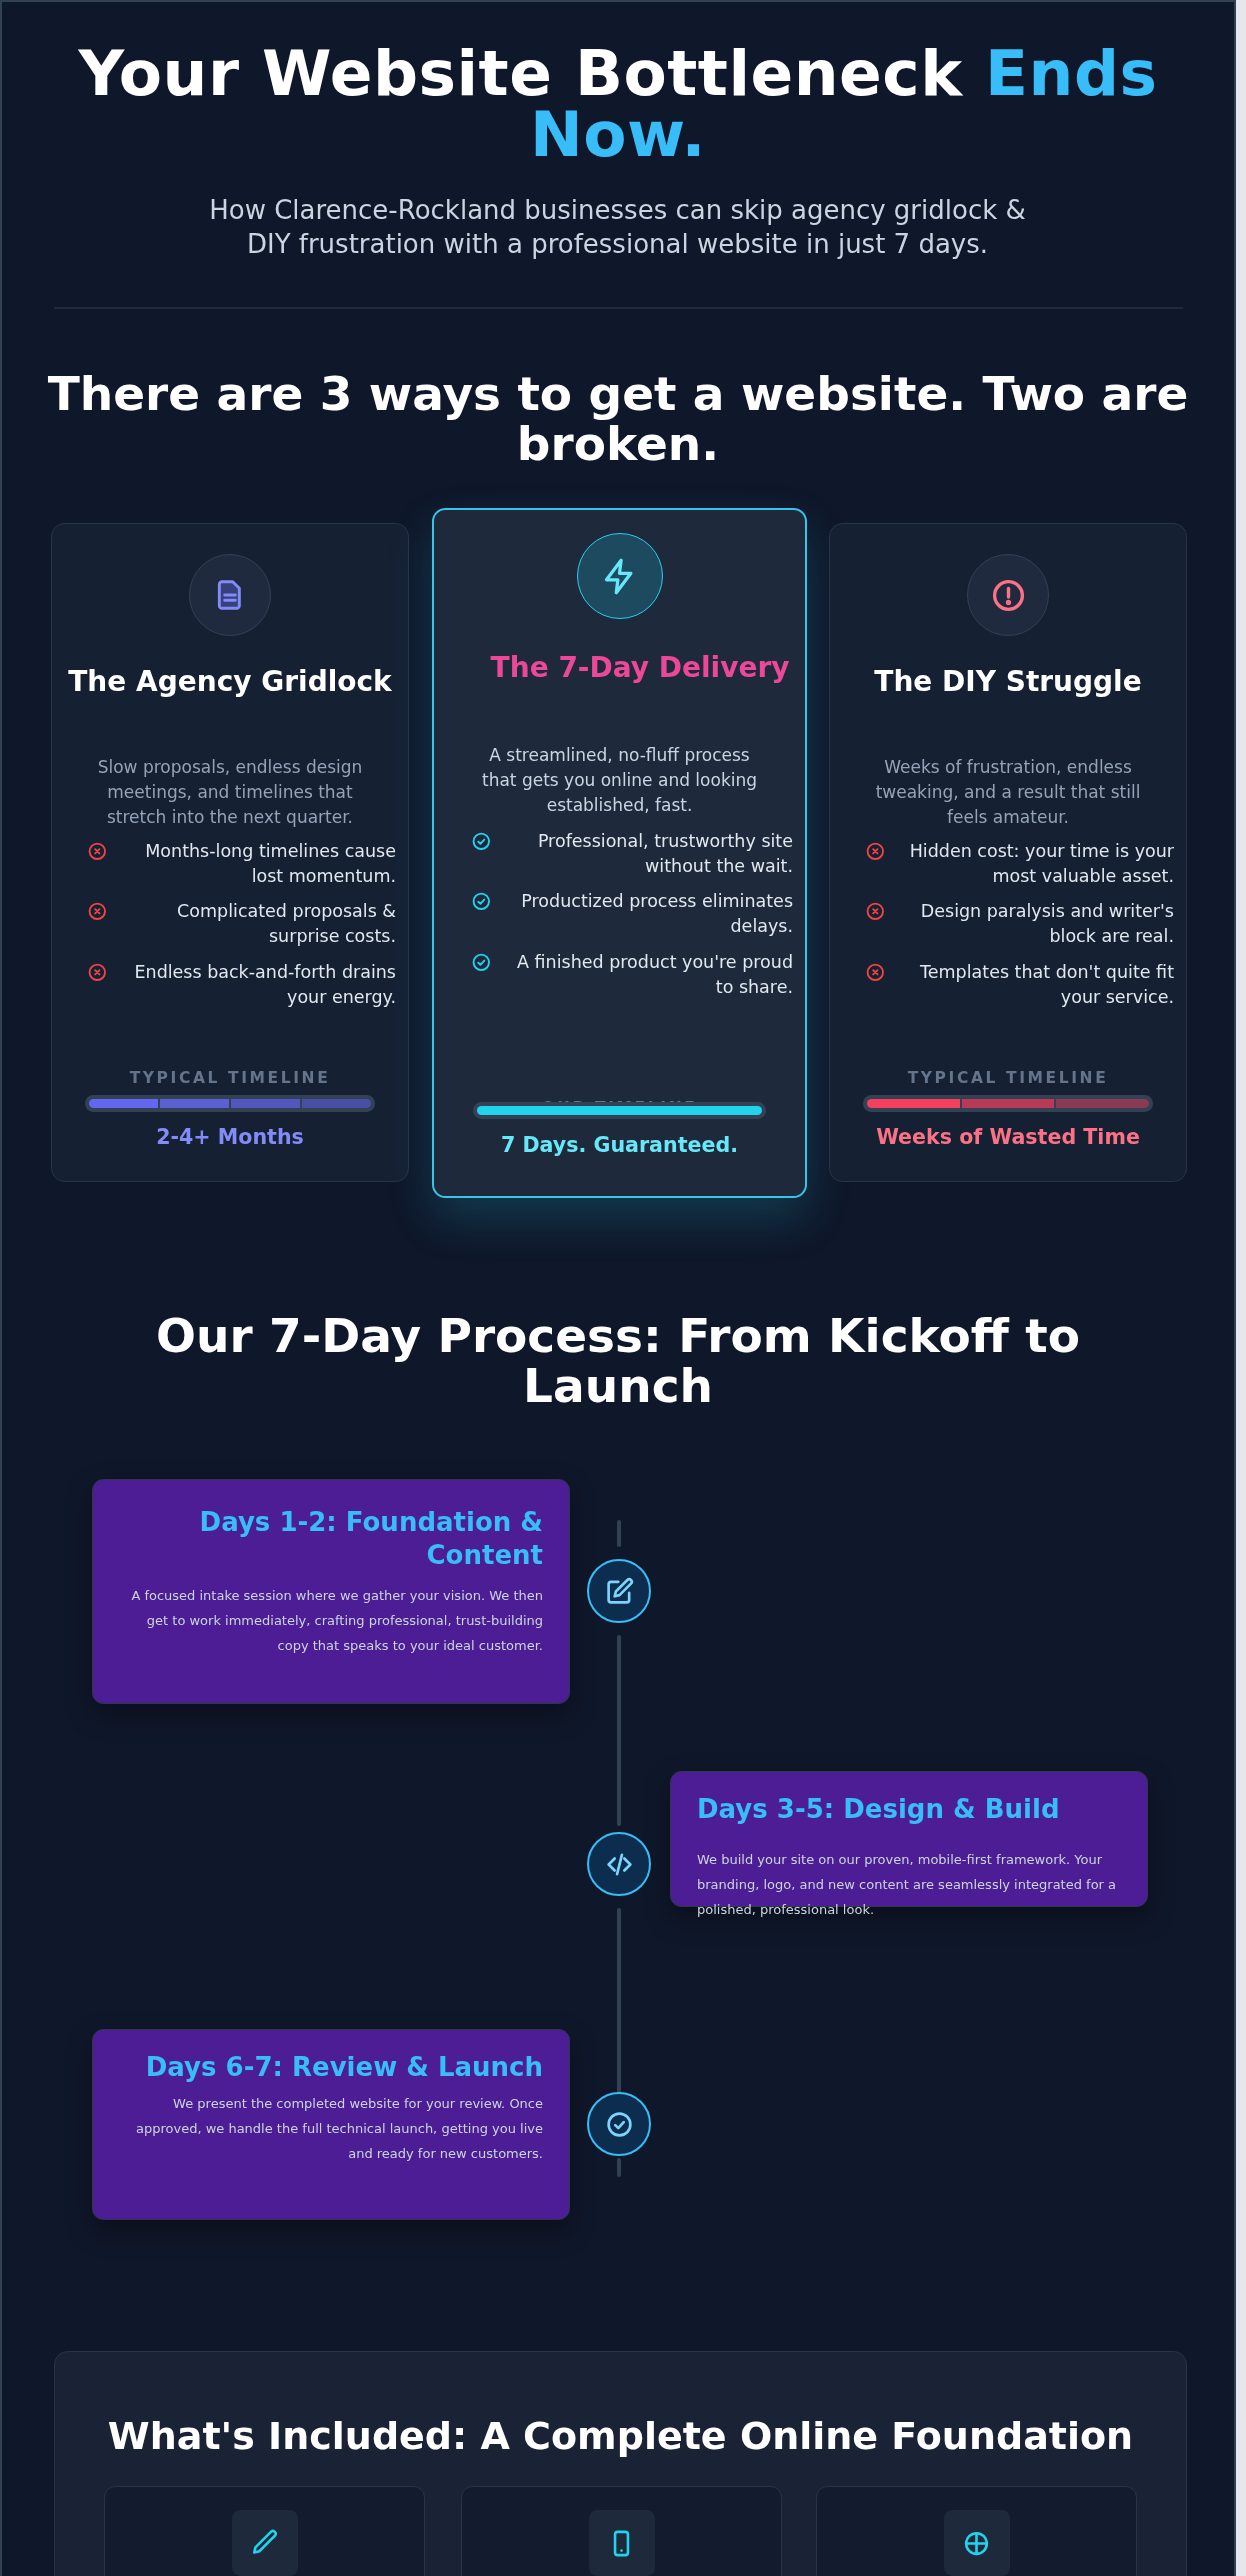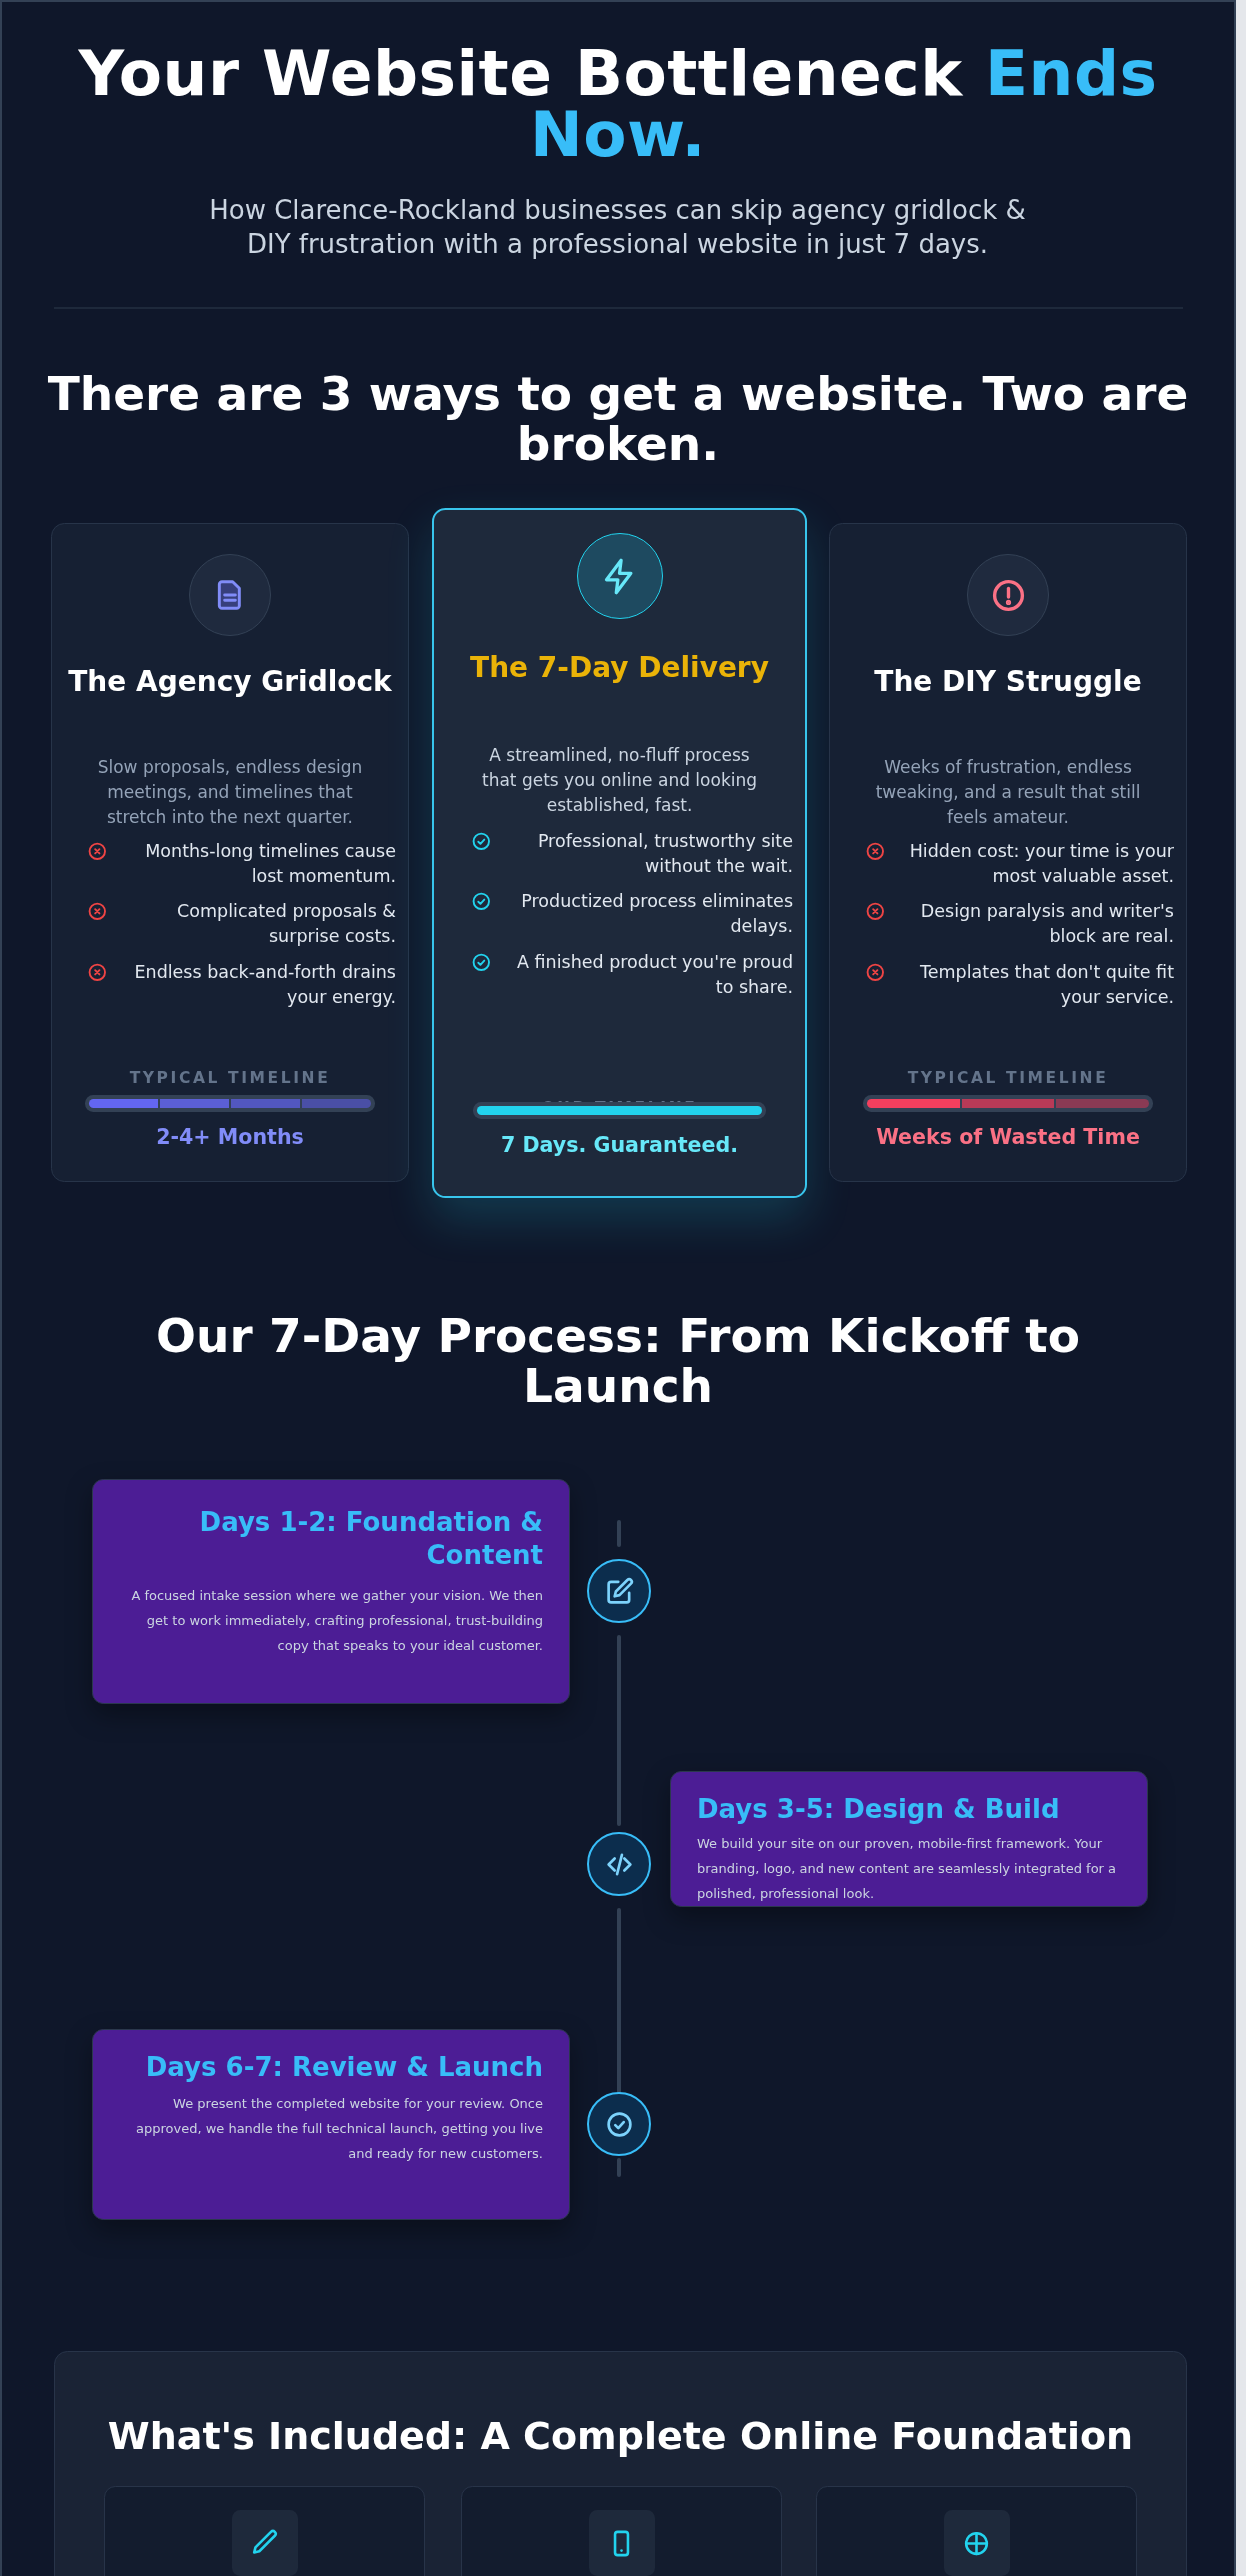--- a/index.html
+++ b/index.html
@@ -106,21 +106,21 @@
     </div>
     <div class="tl-value" style="top:601px; color:#818cf8;">2-4+ Months</div>
   </div>
 
   <div class="abs card featured" style="left:430px; top:506px; width:375px; height:690px;">
     <div class="icon-circle" style="top:23px; width:86px; height:86px; background:#1e4a60; border:1.5px solid #22d3ee;">
       <svg width="39" height="39" viewBox="0 0 24 24" fill="none" stroke="#67e8f9" stroke-width="2" stroke-linejoin="round">
           <path d="M13 2L4 14h7l-1 8 9-12h-7l1-8z"></path>
         </svg>
     </div>
-    <div class="card-title" style="top:138px; color:#eab308;">The 7-Day Delivery</div>
+    <div class="card-title" style="top:138px; color:#ec4899;text-align:right;">The 7-Day Delivery</div>
     <div class="card-desc" style="top:233px; color:#cbd5e1;">A streamlined, no-fluff process that gets you online and looking established, fast.</div>
     <div class="list" style="top:319px; left:37px;">
       <div class="li">
         <svg width="20.6" height="20.6" viewBox="0 0 24 24" fill="none" stroke="#22d3ee" stroke-width="2.2" stroke-linecap="round" stroke-linejoin="round">
             <circle cx="12" cy="12" r="9"></circle>
             <path d="M8.5 12.5l2.5 2.5 4.5-5"></path>
           </svg>
         <span>Professional, trustworthy site without the wait.</span>
       </div>
       <div class="li">
@@ -200,21 +200,21 @@
   </div>
   <div class="abs node" style="left:585px; top:1557px;">
     <svg width="29" height="29" viewBox="0 0 24 24" fill="none" stroke="#7dd3fc" stroke-width="2.2" stroke-linecap="round" stroke-linejoin="round">
         <path d="M11 4H5a2 2 0 0 0-2 2v13a2 2 0 0 0 2 2h13a2 2 0 0 0 2-2v-6"></path>
         <path d="M18.5 2.5a2.1 2.1 0 0 1 3 3L12 15l-4 1 1-4 9.5-9.5z"></path>
       </svg>
   </div>
 
   <div class="abs step" style="left:668px; top:1769px; width:478px; height:136px; padding:20.6px 26px 0 26px;">
     <div class="step-title">Days 3-5: Design &amp; Build</div>
-    <div class="step-text" style="margin-top:5px;">We build your site on our proven, mobile-first framework. Your branding, logo, and new content are seamlessly integrated for a polished, professional look.</div>
+    <div class="step-text" style="margin-top:21px;">We build your site on our proven, mobile-first framework. Your branding, logo, and new content are seamlessly integrated for a polished, professional look.</div>
   </div>
   <div class="abs node" style="left:585px; top:1830px;">
     <svg width="29" height="29" viewBox="0 0 24 24" fill="none" stroke="#7dd3fc" stroke-width="2.2" stroke-linecap="round" stroke-linejoin="round">
         <path d="M8 7l-5 5 5 5M16 7l5 5-5 5M14 4l-4 16"></path>
       </svg>
   </div>
 
   <div class="abs step right-align" style="left:90px; top:2027px; width:478px; height:191px; padding:20.6px 26px 0 26px;">
     <div class="step-title">Days 6-7: Review &amp; Launch</div>
     <div class="step-text" style="margin-top:7.2px;">We present the completed website for your review. Once approved, we handle the full technical launch, getting you live and ready for new customers.</div>

